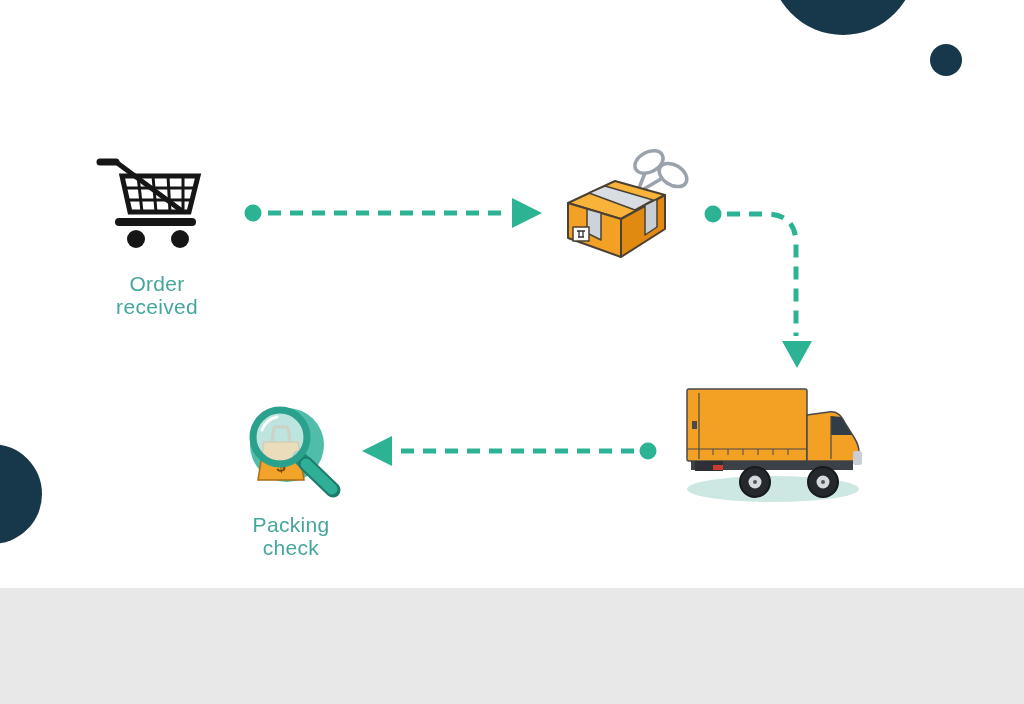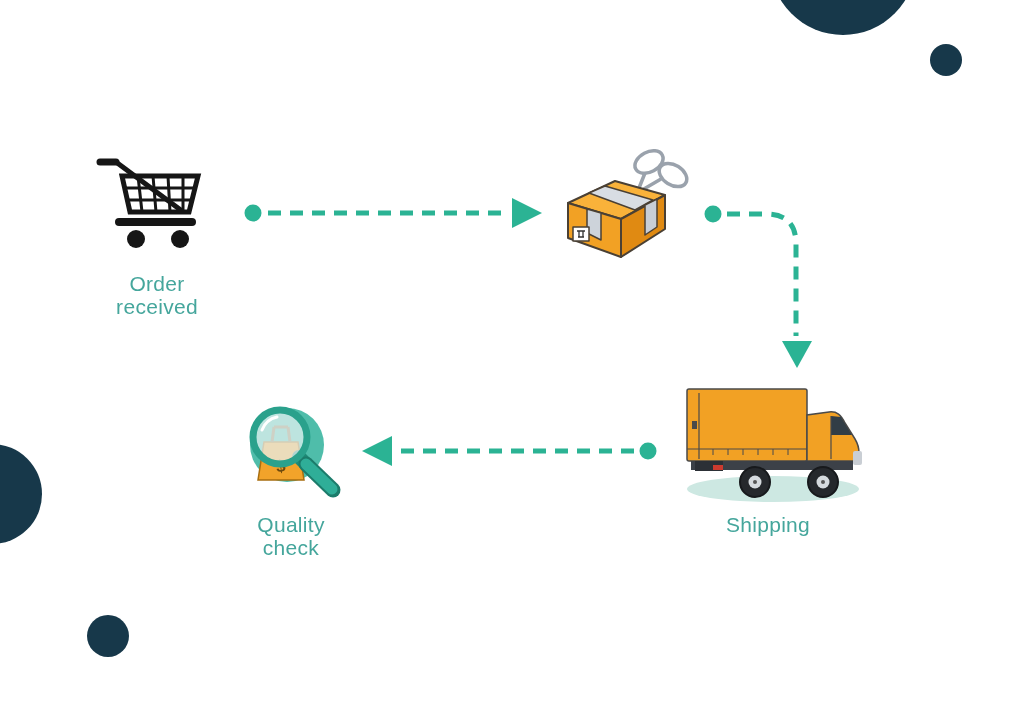--- a/index.html
+++ b/index.html
@@ -1,17 +1,17 @@
 <!DOCTYPE html>
 <html style="--background: #ffffff; --accent: #2bb394; --label: #45a69c; --dark: #17384a; --orange: #f2a124;"><head>
 <meta charset="utf-8">
 <style>
   html,body{margin:0;padding:0;background:#e8e8e8;}
   .stage{
-    position:relative;width:1024px;height:704px;margin:0 auto;
+    position:relative;width:1024px;height:588px;margin:0 auto;
     background:var(--background,#ffffff);overflow:hidden;
     font-family:"Liberation Sans", sans-serif;
   }
   .overlay{position:absolute;left:0;top:0;width:1024px;height:704px;}
   .decor{fill:var(--dark,#17384a);}
   .arrow-dot{fill:var(--accent,#2bb394);}
   .arrow-line{stroke:var(--accent,#2bb394);stroke-width:5;fill:none;stroke-dasharray:13 9;}
   .arrow-head{fill:var(--accent,#2bb394);}
   .step-icon{position:absolute;}
   .step-label{
@@ -105,32 +105,31 @@
     </g>
     <g>
       <circle cx="72" cy="97" r="15" fill="#25282c" stroke="#17191c" stroke-width="2"></circle>
       <circle cx="72" cy="97" r="6.5" fill="#d5dade"></circle>
       <circle cx="72" cy="97" r="2" fill="#555"></circle>
       <circle cx="140" cy="97" r="15" fill="#25282c" stroke="#17191c" stroke-width="2"></circle>
       <circle cx="140" cy="97" r="6.5" fill="#d5dade"></circle>
       <circle cx="140" cy="97" r="2" fill="#555"></circle>
     </g>
   </svg>
-  <div class="step-label" style="left:703px;top:513px;width:130px">Shipping</div>
 
   <svg class="step-icon" style="left:240px;top:396px" width="105" height="112" viewBox="0 0 105 112">
     <circle cx="47" cy="49" r="37" fill="#3cb6a1" fill-opacity=".9"></circle>
     <g>
       <polygon points="24,46 58,46 64,84 18,84" fill="#f2a32a" stroke="#a86e10" stroke-width="1.5"></polygon>
       <path d="M32 46 L34 31 M50 46 L48 31 M34 31 H48" stroke="#8d7a4e" stroke-width="3" fill="none"></path>
       <text x="36" y="76" font-size="17" font-weight="bold" fill="#6e4a0e" transform="rotate(-8 40 70)">$</text>
     </g>
     <g>
       <path d="M59 61 L68 70" stroke="#1f8a77" stroke-width="14" stroke-linecap="round"></path>
       <path d="M66 68 L93 94" stroke="#1c7c6b" stroke-width="15" stroke-linecap="round"></path>
       <path d="M66 68 L92 93" stroke="#2fae98" stroke-width="11" stroke-linecap="round"></path>
       <circle cx="40" cy="41" r="27" fill="#e8f3f4" fill-opacity=".72" stroke="#2aa18c" stroke-width="7"></circle>
       <path d="M22 34 A 21 21 0 0 1 37 21" stroke="#ffffff" stroke-width="3" fill="none" stroke-linecap="round"></path>
     </g>
   </svg>
-  <div class="step-label" style="left:236px;top:513px;width:110px">Quality check</div>
+  <div class="step-label" style="left:236px;top:513px;width:110px">Packing check</div>
 
 </div>
 
 </body></html>

